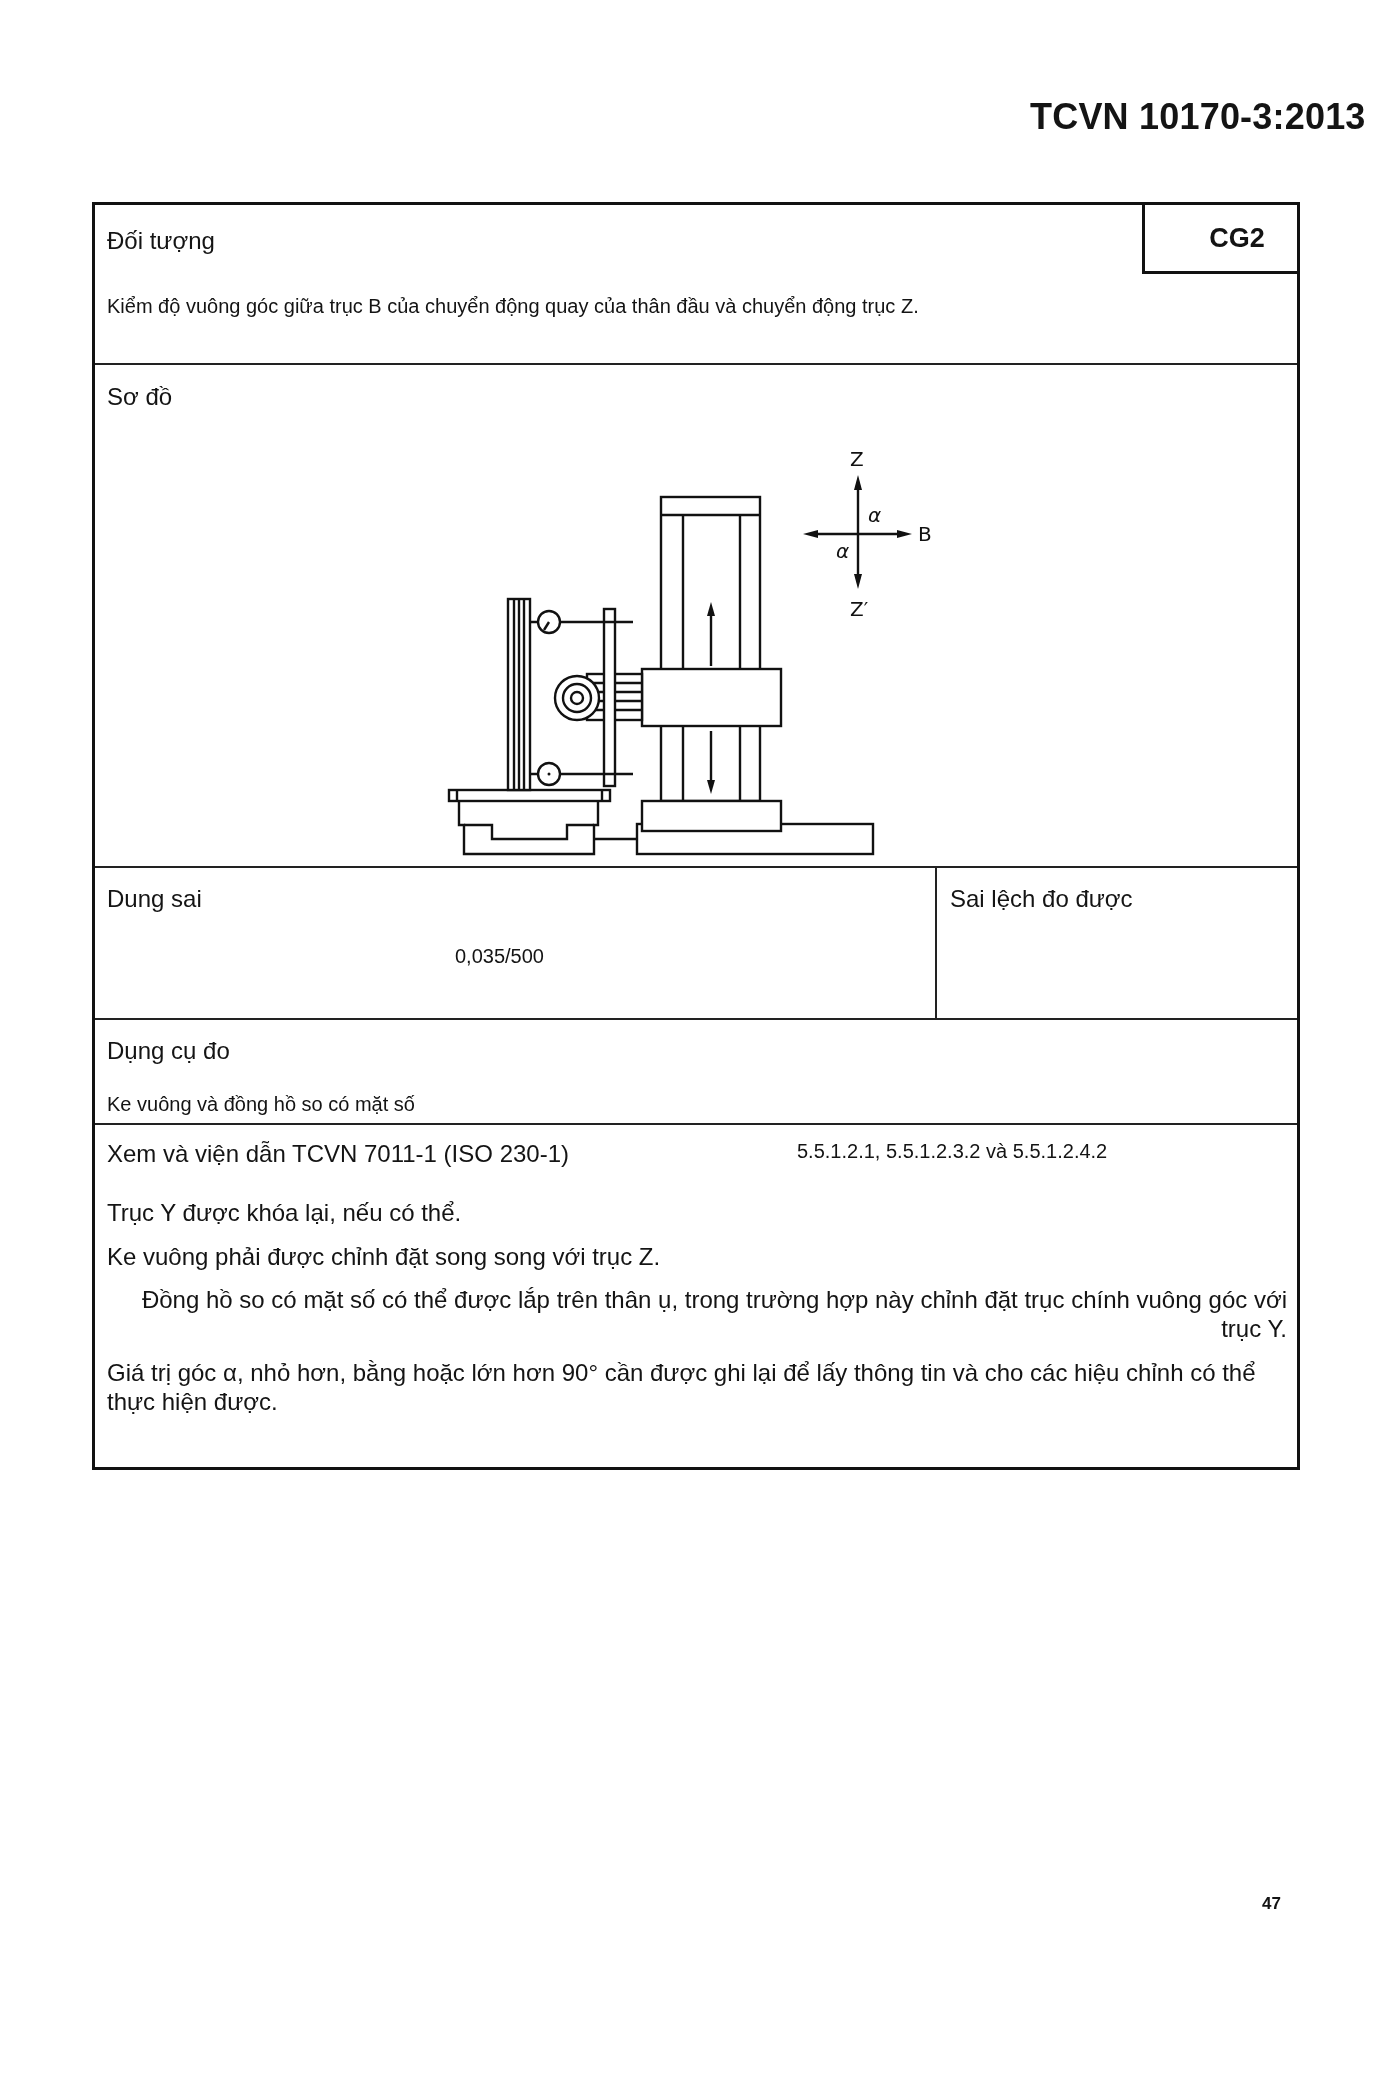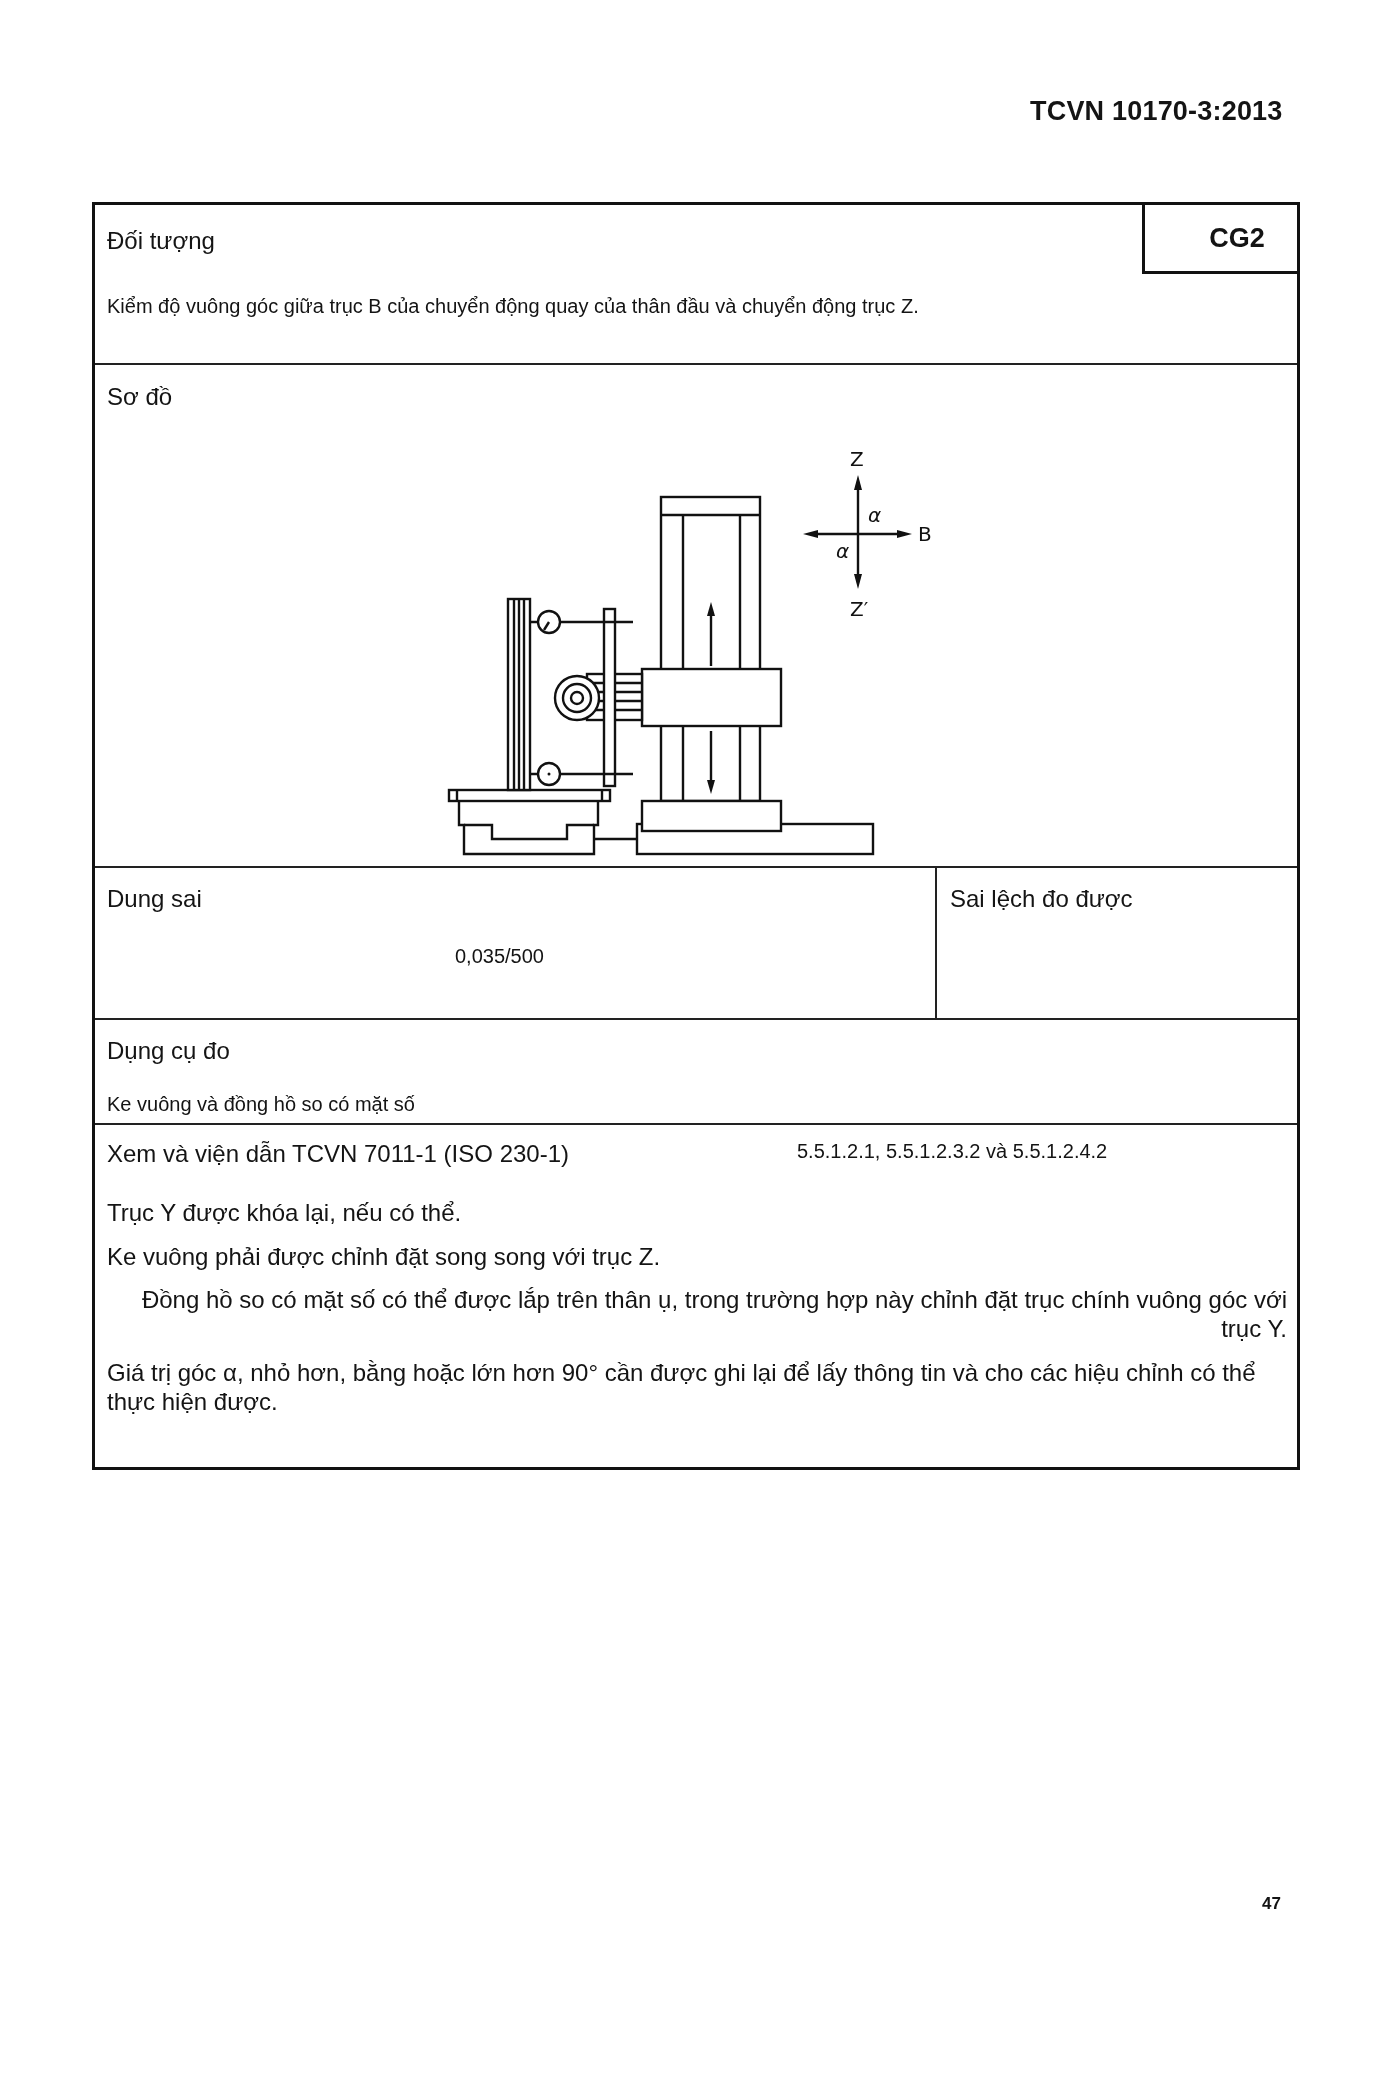--- a/index.html
+++ b/index.html
@@ -1,19 +1,19 @@
 <!DOCTYPE html>
 <html><head>
 <meta charset="utf-8">
 <style>
   html, body { margin: 0; padding: 0; background: #ffffff; }
   body { width: 1378px; height: 2087px; position: relative; overflow: hidden;
          font-family: "Liberation Sans", sans-serif; color: #141414; }
   .abs { position: absolute; }
-  .doc-code { left: 1030px; top: 96px; font-size: 27px; font-weight: bold; letter-spacing: 0.2px; }
+  .doc-code { left: 1030px; top: 96px; font-size: 36px; font-weight: bold; letter-spacing: 0.2px; }
   .table { left: 92px; top: 202px; width: 1208px; height: 1268px; border: 3px solid #111; box-sizing: border-box; }
   .hline { position: absolute; left: 0; right: 0; height: 0; border-top: 2px solid #222; }
   .vline { position: absolute; width: 0; border-left: 2px solid #222; }
   .cg-box { position: absolute; right: -3px; top: -3px; width: 158px; height: 72px; border: 3px solid #111; box-sizing: border-box;
             display: flex; align-items: center; justify-content: center; font-weight: bold; font-size: 27px; background: #fff; padding-left: 32px; }
   .lbl { position: absolute; font-weight: normal; font-size: 24px; }
   .txt { position: absolute; font-size: 20px; }
   .para { position: absolute; left: 12px; width: 1180px; font-size: 24px; line-height: 29px; }
   .page-num { left: 1262px; top: 1894px; font-size: 17px; font-weight: bold; }
   svg text { font-family: "DejaVu Sans", sans-serif; }

